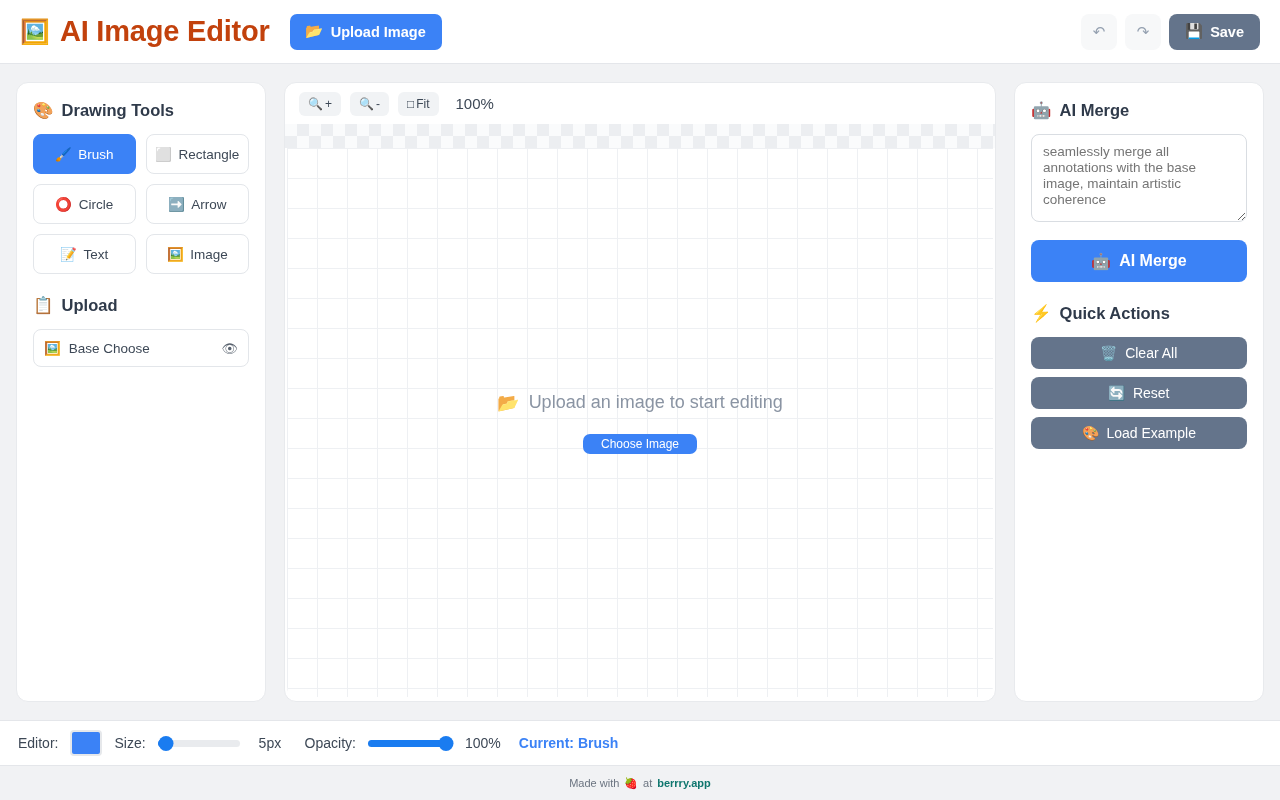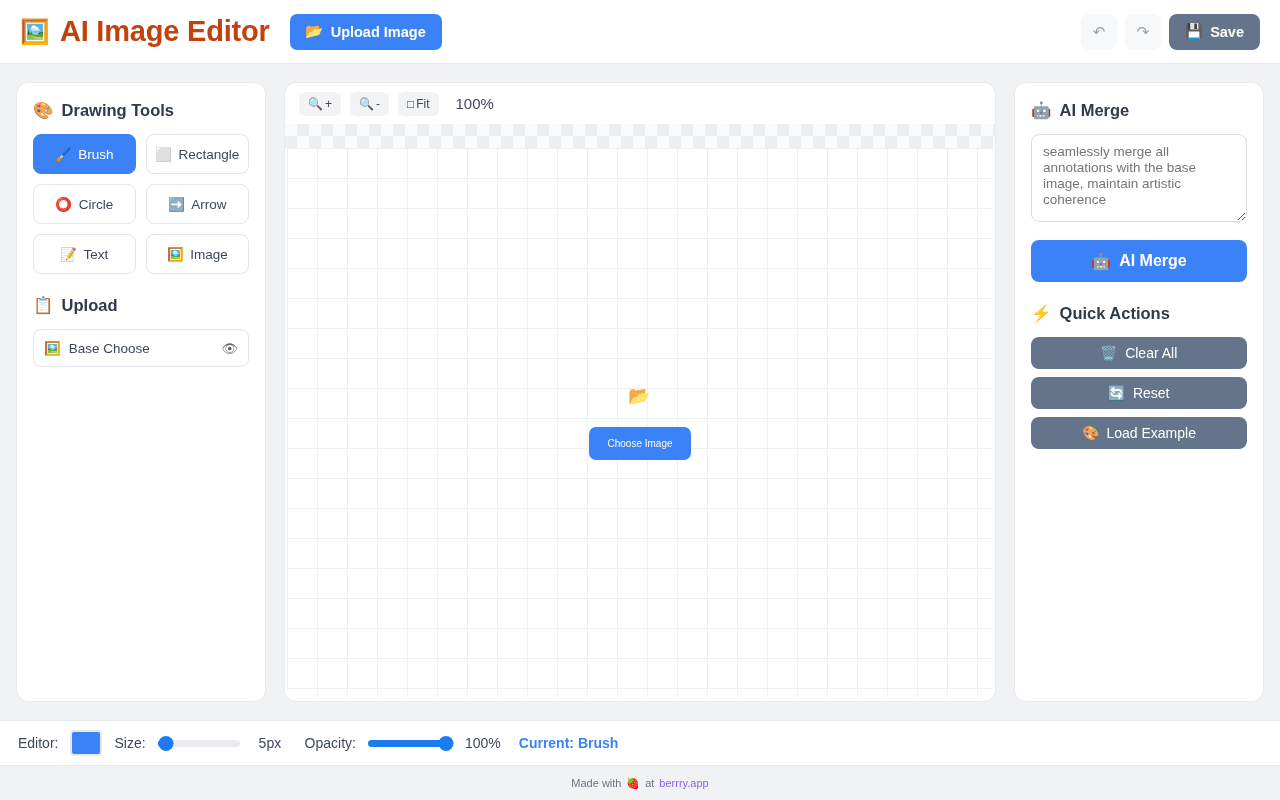--- a/index.html
+++ b/index.html
@@ -127,21 +127,21 @@
     border-radius: 0 0 10px 10px;
     display: flex; flex-direction: column;
     align-items: center; justify-content: center; gap: 20px;
   }
   .empty-text {
     font-size: 18px; color: #8a94a3;
     display: flex; align-items: center; gap: 9px;
   }
   .choose-btn {
     background: #3b82f6; color: #fff; border: none; border-radius: 7px;
-    height: 33px; padding: 0 18px; font-size: 10px;
+    height: 20px; padding: 0 18px; font-size: 12px;
     font-family: "Liberation Sans", sans-serif; cursor: pointer;
   }
 
   
   .prompt-box {
     width: 100%; height: 88px;
     border: 1px solid #d9dde2; border-radius: 8px;
     padding: 9px 11px;
     font-family: "Liberation Sans", sans-serif;
     font-size: 13.5px; line-height: 16px; color: #7b8492;
@@ -191,21 +191,21 @@
   .val { font-size: 14px; color: #3d4856; min-width: 34px; margin-left: 7px; }
   .current-tool { color: #3b82f6; font-weight: bold; font-size: 14px; margin-left: 6px; }
 
   
   .footer {
     flex: 0 0 34px; height: 34px;
     display: flex; align-items: center; justify-content: center; gap: 5px;
     font-size: 11px; color: #6b7480;
     background: #f1f2f4;
   }
-  .footer a { color: #8b5cf6; text-decoration: none; }
+  .footer a { color: #0f766e; text-decoration: none; font-weight: bold; }
 </style>
 </head>
 <body>
 
 <div class="header">
   <div class="brand">
     <span class="brand-icon">🖼️</span>
     <span class="brand-title">AI Image Editor</span>
   </div>
   <button class="upload-btn">
@@ -284,20 +284,21 @@
       <button class="zoom-btn">
         <span>□</span>
         <span>Fit</span>
       </button>
       <span class="zoom-level">100%</span>
     </div>
     <div class="checker"></div>
     <div class="canvas-area">
       <div class="empty-text">
         <span>📂</span>
+        <span>Upload an image to start editing</span>
       </div>
       <button class="choose-btn">Choose Image</button>
     </div>
   </div>
 
   <div class="card panel-right">
     <div class="panel-title">
       <span>🤖</span>
       <span>AI Merge</span>
     </div>

